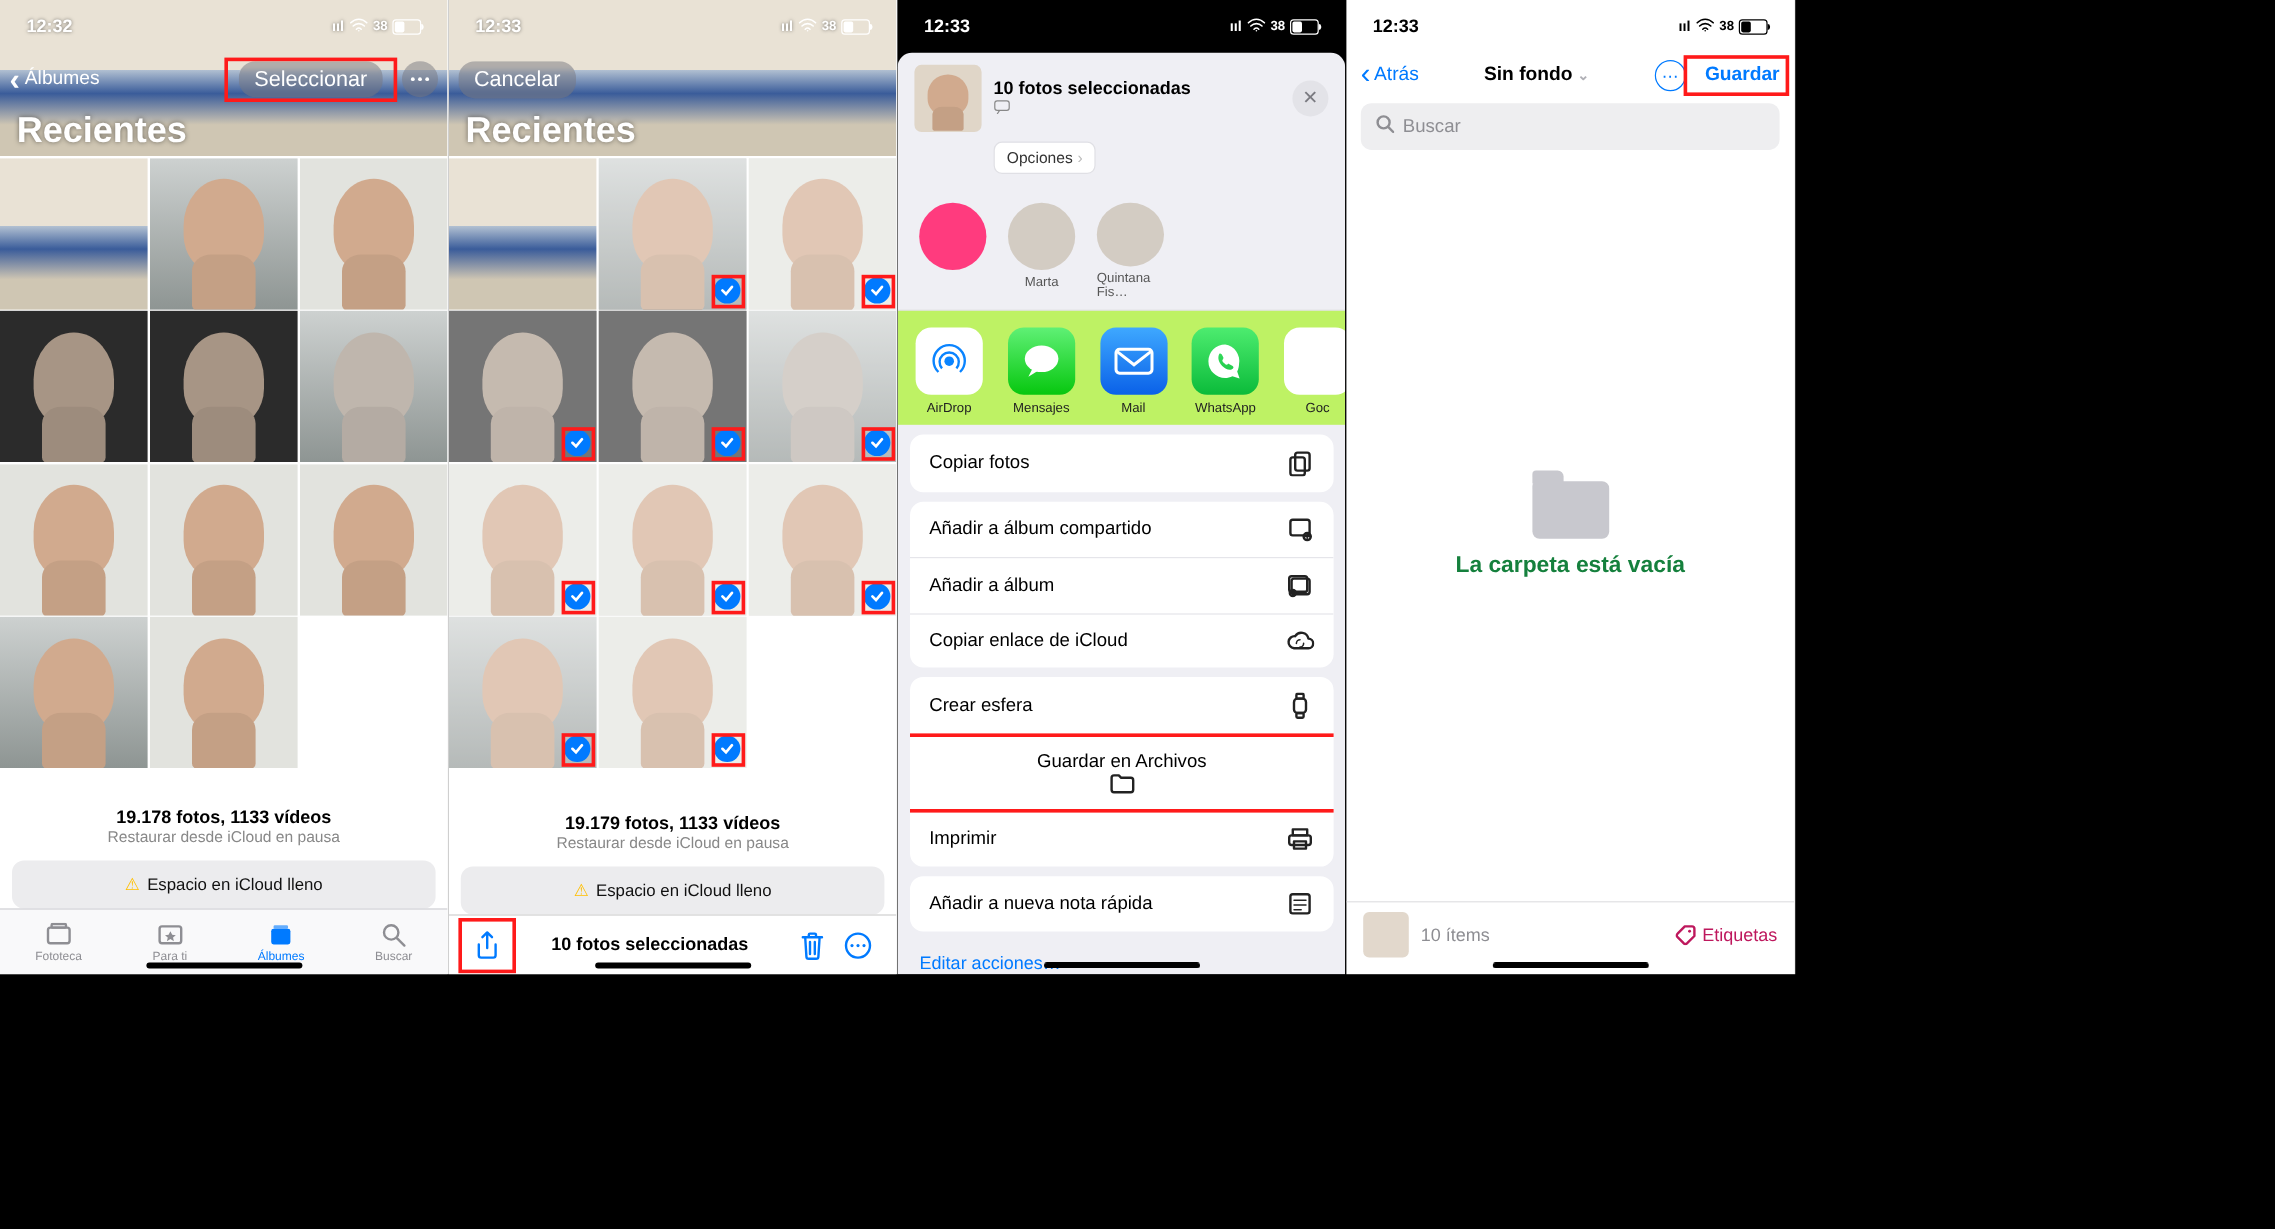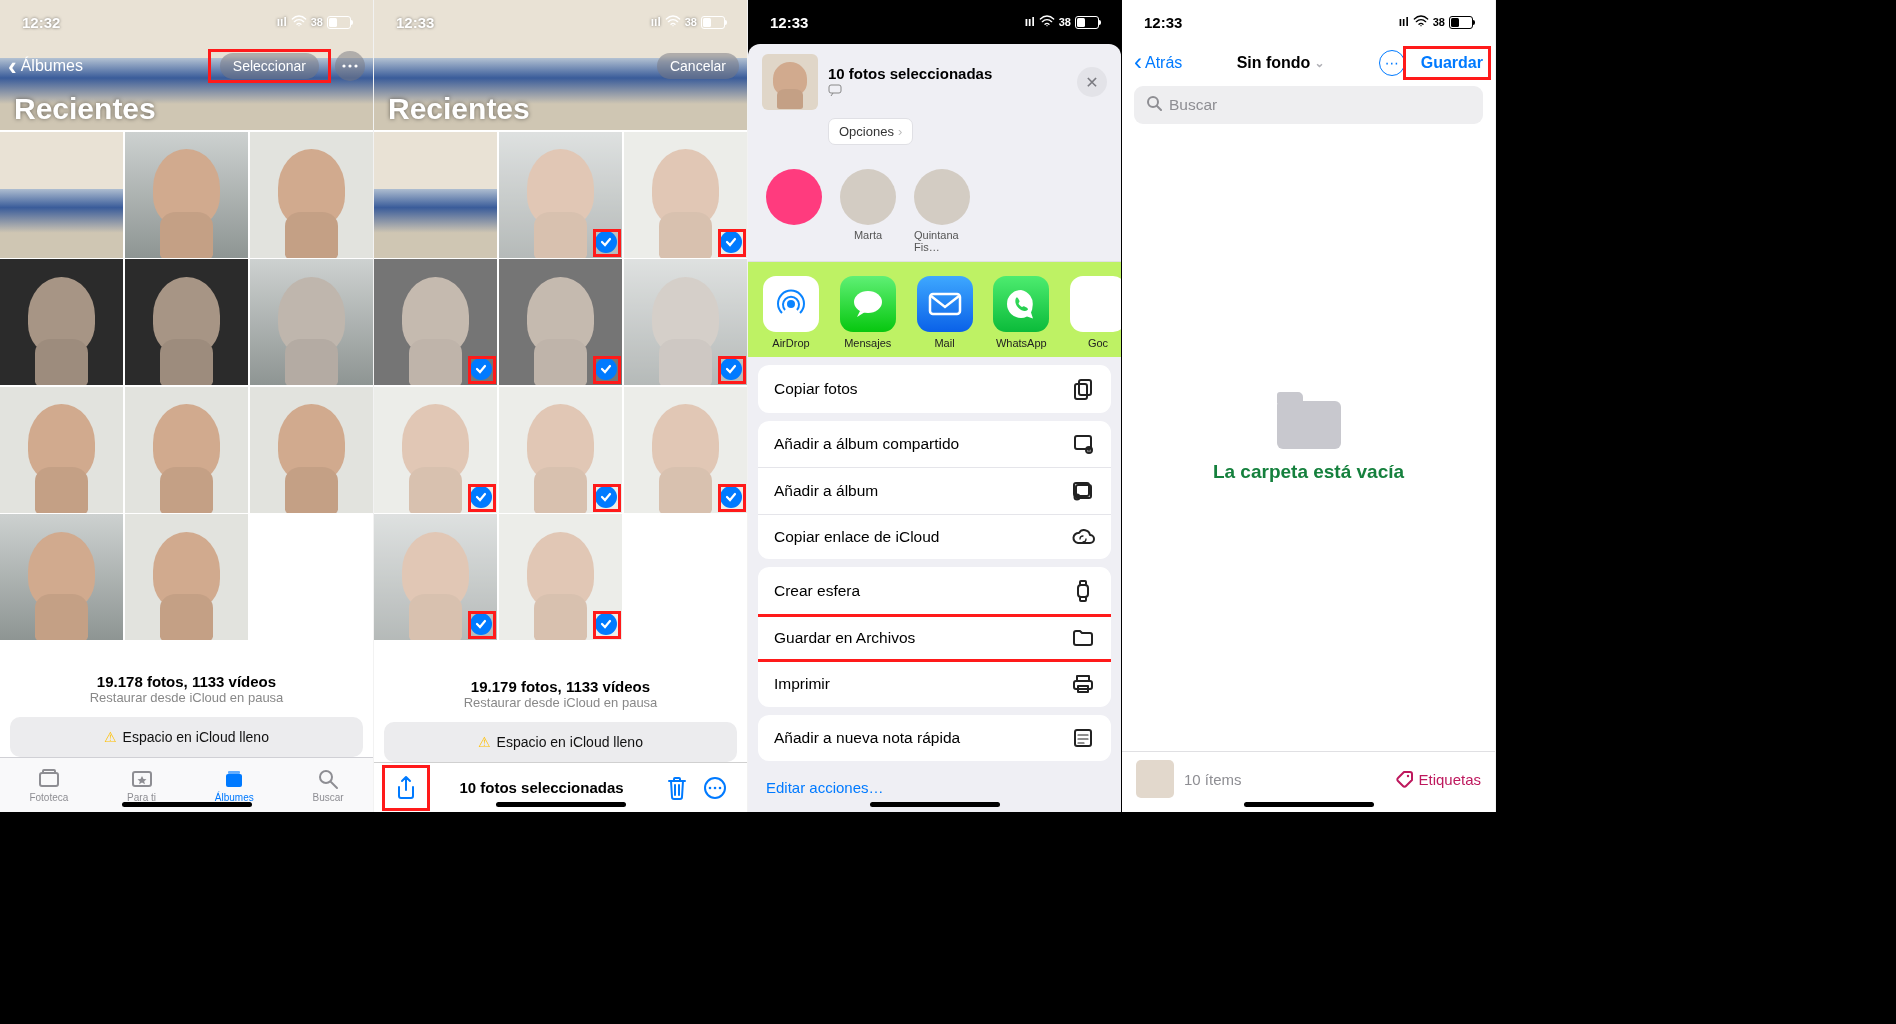--- a/index.html
+++ b/index.html
@@ -8,21 +8,21 @@
 .status-bar { height: 44px; display: flex; justify-content: space-between; align-items: center; padding: 0 22px; font-size: 15px; font-weight: 600; z-index: 10; flex-shrink:0;}
 .status-bar.overlay { position:absolute; top:0; left:0; right:0; color:#fff; text-shadow:0 0 3px rgba(0,0,0,0.5);}
 .status-right { display:flex; align-items:center; gap:4px; font-size:12px;}
 .battery-box { border:1px solid currentColor; border-radius:3px; width:24px; height:13px; display:flex; align-items:center; padding:1px; position:relative;}
 .battery-box::after{content:""; position:absolute; right:-3px; top:3px; width:2px; height:5px; background:currentColor; border-radius:0 2px 2px 0;}
 .battery-fill{ background:currentColor; height:100%; border-radius:1.5px;}
 .battery-text{ font-size:11px; font-weight:600;}
 
 .nav-bar { height:44px; display:flex; align-items:center; padding:0 8px; gap:6px; flex-shrink:0; position:relative;}
 .nav-bar.overlay{ position:absolute; top:44px; left:0; right:0; z-index:9;}
-.pill { background:rgba(120,120,128,0.5); color:#fff; padding:5px 13px; border-radius:14px; font-size:14px; font-weight:500; backdrop-filter:blur(2px);}
+.pill { background:rgba(120,120,128,0.5); color:#fff; padding:5px 13px; border-radius:14px; font-size:18px; font-weight:500; backdrop-filter:blur(2px);}
 .circ-btn { width:30px; height:30px; border-radius:50%; background:rgba(120,120,128,0.5); display:flex; align-items:center; justify-content:center; color:#fff;}
 .back-chev { color:#fff; font-size:26px; font-weight:600;}
 .big-title { position:absolute; top:92px; left:14px; font-size:30px; font-weight:700; color:#fff; text-shadow:0 0 4px rgba(0,0,0,0.5); z-index:8;}
 
 .photo-grid { flex:1; display:grid; grid-template-columns:repeat(3,1fr); grid-auto-rows:126px; gap:1.5px; overflow:hidden; position:relative;}
 .tile { background:#d0c8bc; position:relative; display:flex; align-items:center; justify-content:center; overflow:hidden;}
 .tile.car1{ background:linear-gradient(#e9e2d5 45%,#b0bfd1 45%,#3a5c9a 60%,#cfc6b3 80%);}
 .tile.man-g{ background:linear-gradient(#cdd1d0,#8e9593);}
 .tile.man-c{ background:#e2e3de;}
 .tile.dark{ background:#2b2b2b;}
@@ -217,21 +217,21 @@
      <span><svg class="sicon" width="16" height="12" viewBox="0 0 24 18">
             <path d="M2 6 C8 0 16 0 22 6 M5 10 C9 6 15 6 19 10 M9 14 C11 12 13 12 15 14"></path>
             <circle cx="12" cy="16" r="1" fill="currentColor" stroke="none"></circle>
           </svg></span>
      <span class="battery-text">38</span>
      <span class="battery-box">
           <span class="battery-fill" style="width:38%"></span>
         </span>
    </div>
  </div>
- <div class="nav-bar overlay" style="justify-content:flex-end; ">
+ <div class="nav-bar overlay" style="justify-content:flex-start; ">
    <span class="pill">Cancelar</span>
  </div>
  <div class="big-title">Recientes</div>
  <div class="photo-grid" style="grid-template-rows:130px repeat(4,126px);">
    <div class="tile car1" style="grid-column:1/-1"></div>
    <div class="tile car1"></div>
    <div class="tile man-g">
         <div class="head"></div>
         <div class="sel-overlay"></div>
         <div class="redbox" style="right:1px;bottom:1px;width:28px;height:28px;"></div>
@@ -514,21 +514,21 @@
       <div class="action-row">
             <span>Crear esfera</span>
             <span class="aic">
               <svg class="sicon" width="16" height="22" viewBox="0 0 16 22">
                 <rect x="3" y="5" width="10" height="12" rx="3"></rect>
                 <rect x="5" y="1" width="6" height="4" rx="1"></rect>
                 <rect x="5" y="17" width="6" height="4" rx="1"></rect>
               </svg>
             </span>
           </div>
-      <div class="action-row" style="position:relative;">
+      <div class="action-row" style="position:relative;flex-direction:column;">
         <div class="redbox" style="top:-2px;left:-15px;right:-15px;bottom:-2px;"></div>
         <span>Guardar en Archivos</span>
             <span class="aic">
               <svg class="sicon" width="22" height="18" viewBox="0 0 22 18">
                 <path d="M2 4 a2 2 0 0 1 2 -2 h4 l2 2 h8 a2 2 0 0 1 2 2 v8 a2 2 0 0 1 -2 2 H4 a2 2 0 0 1 -2 -2 z"></path>
               </svg>
             </span>
       </div>
       <div class="action-row">
             <span>Imprimir</span>

